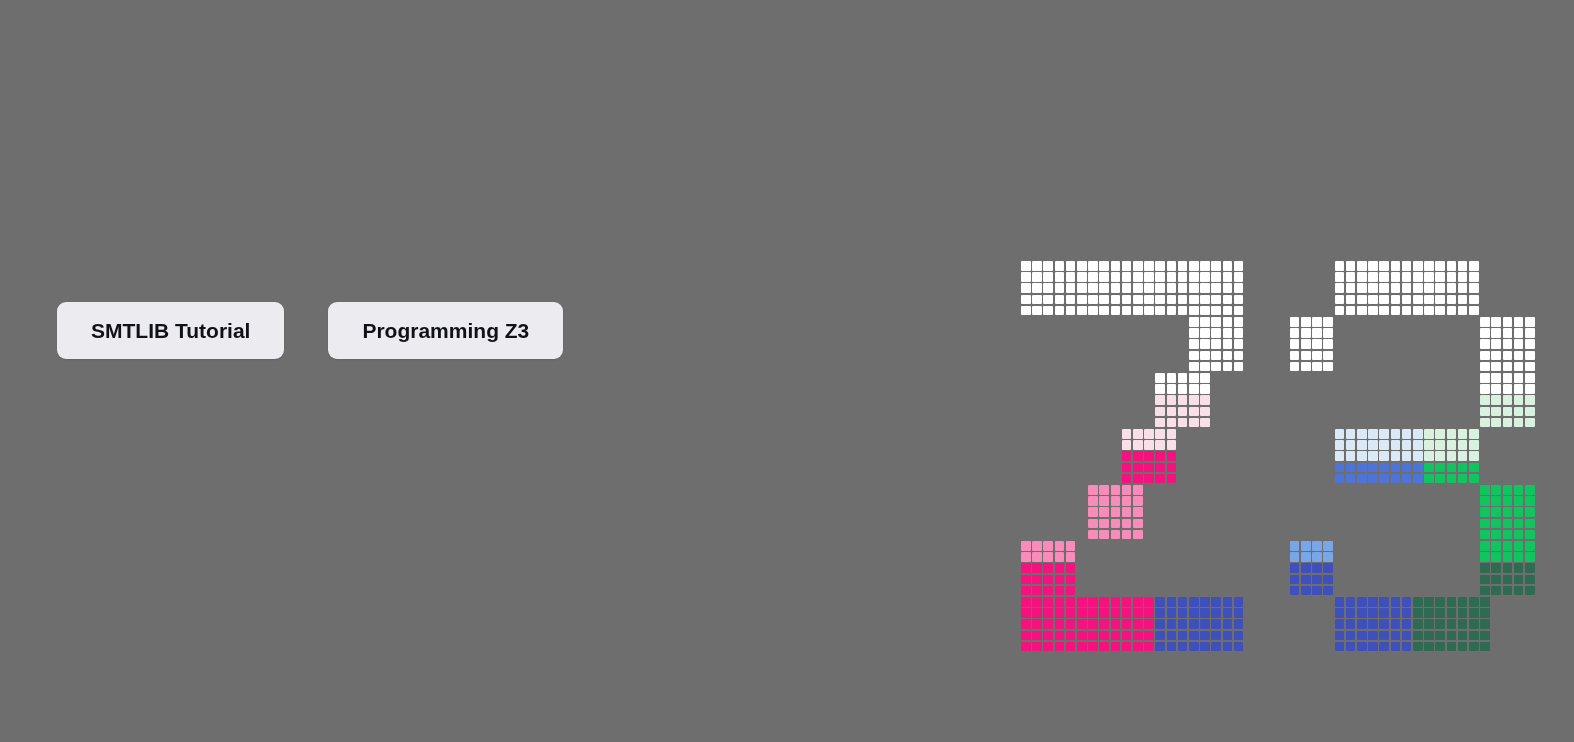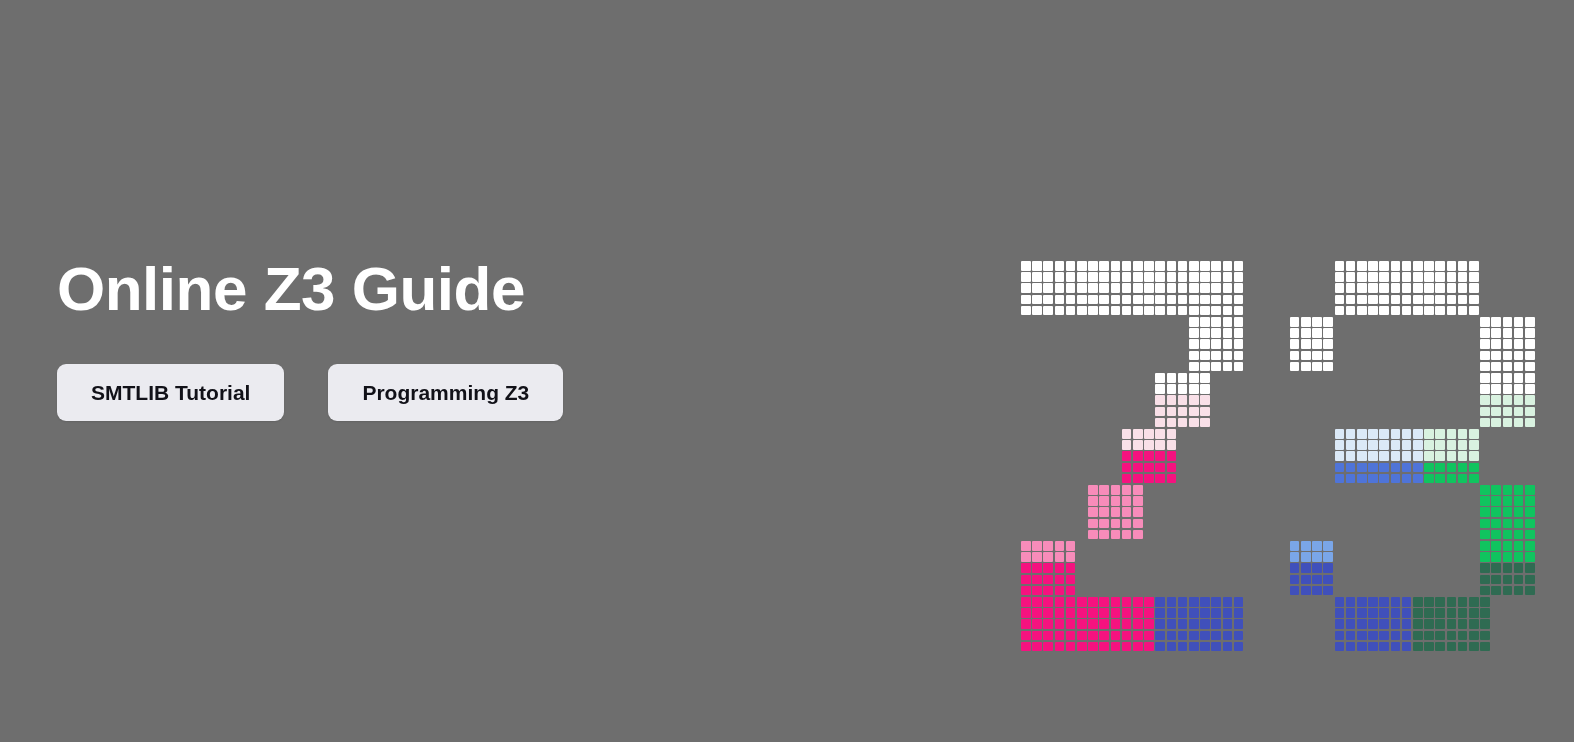--- a/index.html
+++ b/index.html
@@ -81,21 +81,20 @@
     position: absolute;
     border-radius: 1px;
   }
 </style>
 </head>
 <body>
 
 <div id="hero">
 
   <div id="hero-text">
-    <h1 id="page-title">Online Z3 Guide</h1>
 
     <div id="nav-buttons">
         <button class="nav-button">SMTLIB Tutorial</button>
         <button class="nav-button">Programming Z3</button>
       </div>
   </div>
 
   <div id="logo">
       <div style="position: absolute; left: 0px; top: 0px;">
         <div class="pixel-cell" style="left: 0px; top: 0px; width: 9.6px; height: 9.6px; background: rgb(255, 255, 255);"></div>

